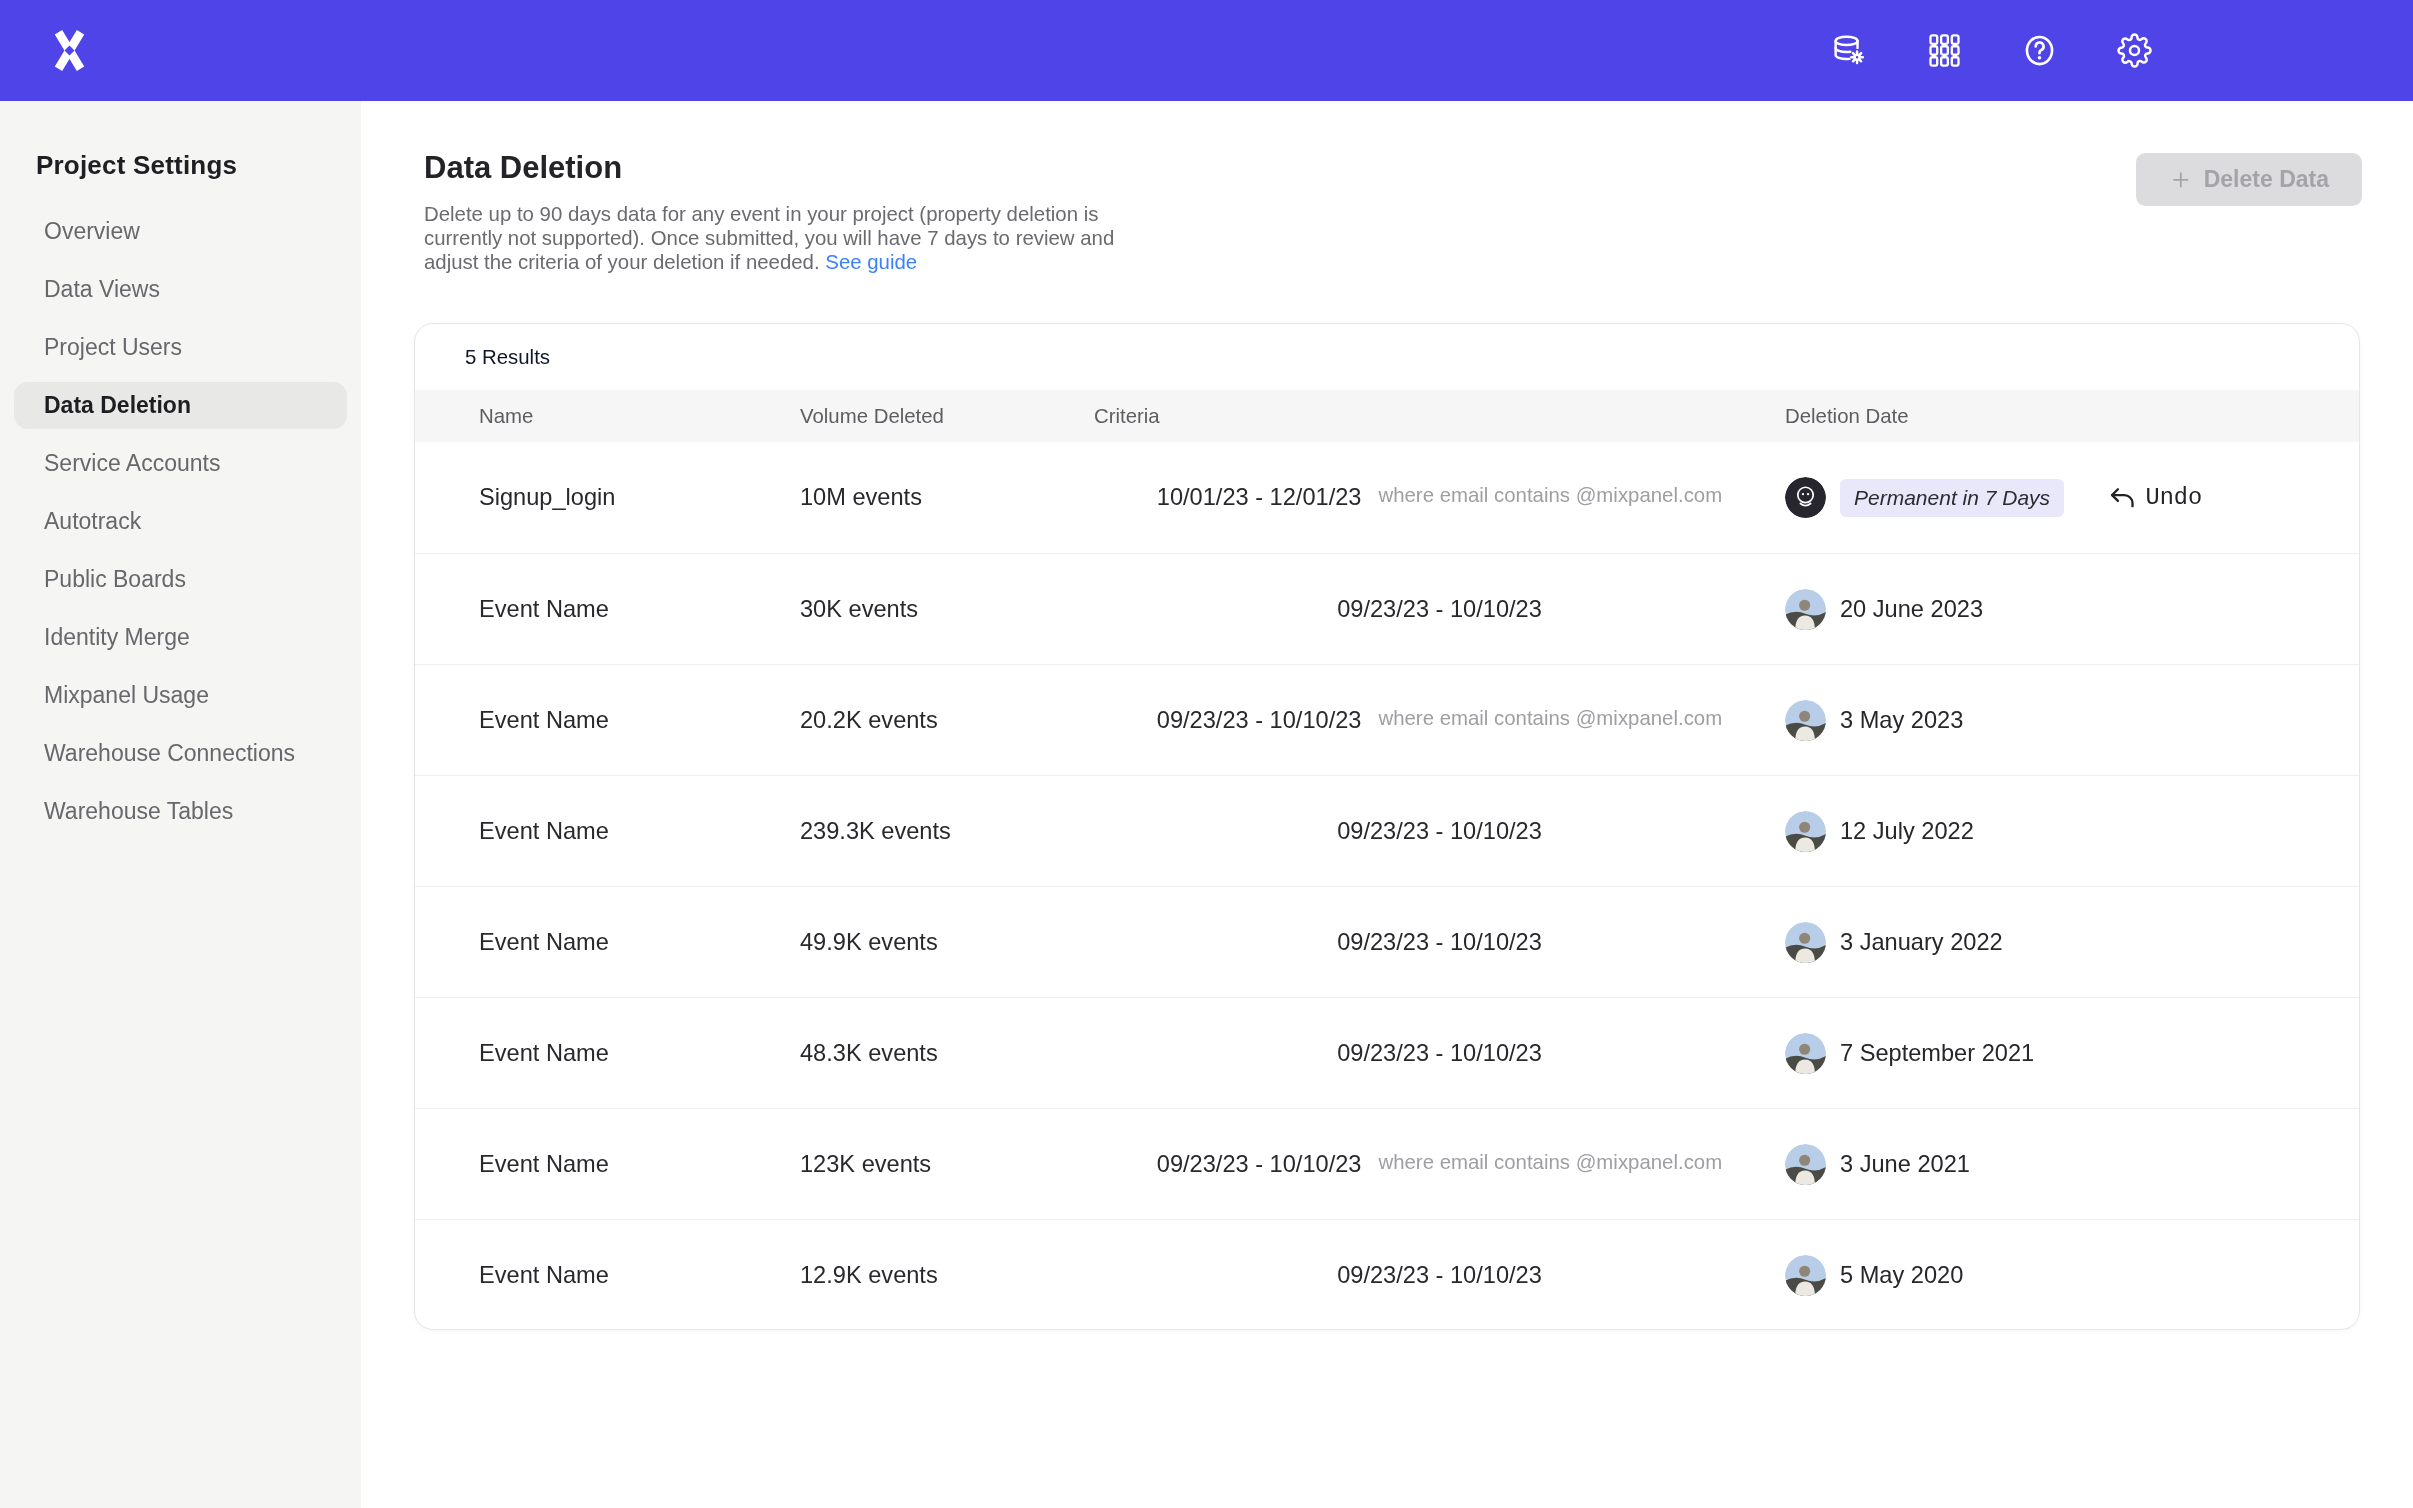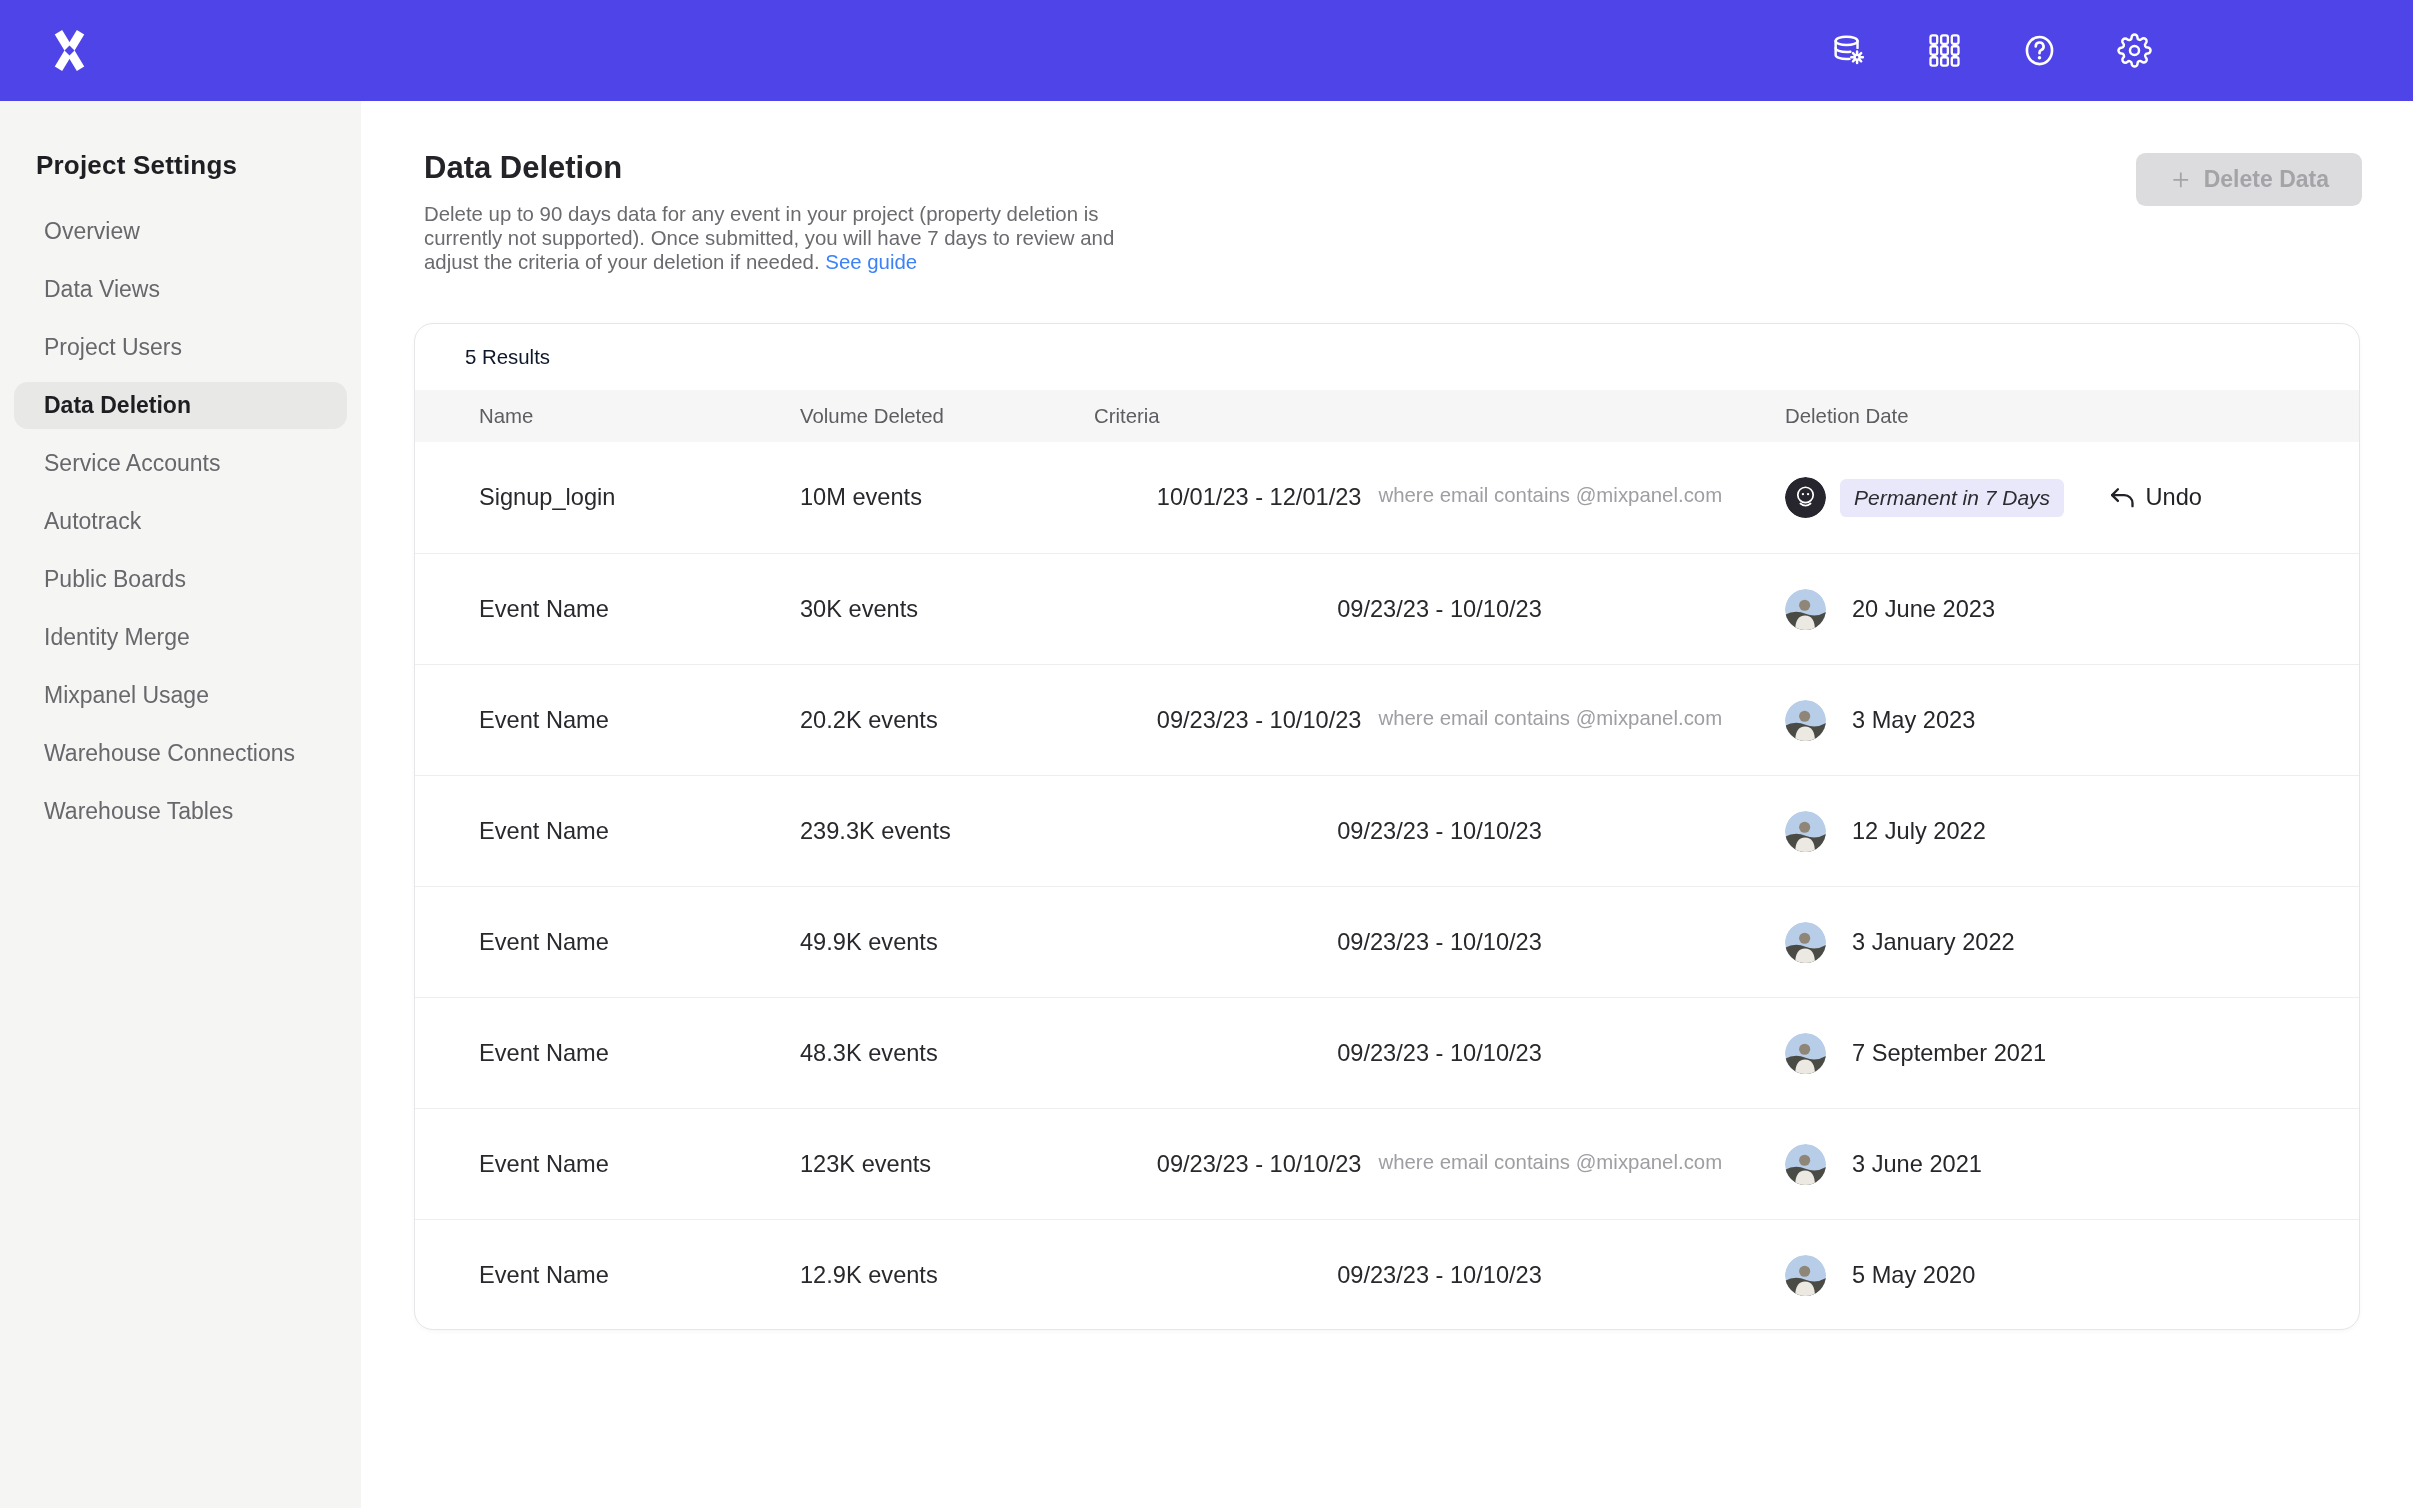--- a/index.html
+++ b/index.html
@@ -44,25 +44,25 @@
   .c-criteria { width:691px; }
   .c-deletion { flex:1; display:flex; align-items:center; }
   .trow { height:111px; display:flex; align-items:center; }
   .trow + .trow { border-top:1.6px solid #eeeef1; }
   .trow .c-name, .trow .c-volume { font-size:23.6px; color:#28282d; }
   .trow .c-criteria { display:flex; flex-direction:row; justify-content:center; gap:17px; }
   .crit-main { font-size:23.6px; color:#28282d; }
   .crit-sub { font-size:20.4px; color:#9e9ea3; }
   .avatar { width:41px; height:41px; border-radius:50%; overflow:hidden; margin-right:14px; flex:none; }
   .avatar svg { width:41px; height:41px; display:block; }
-  .date { font-size:23.6px; color:#26262b;margin-left:12px; }
+  .date { font-size:23.6px; color:#26262b; }
   .badge { height:38px; display:inline-flex; align-items:center; padding:0 14px; background:#e9e8fb;
            border-radius:6.3px; font-size:21px; color:#2b2b30;font-style:italic; }
   .undo-btn { margin-left:44px; display:flex; align-items:center; gap:9.4px; background:none; border:none;
-              cursor:pointer; font-family:Liberation Sans, sans-serif; }
+              cursor:pointer; font-family:Liberation Mono, monospace; }
   .undo-btn svg { width:28px; height:28px; }
   .undo-label { font-size:23.6px; font-weight:500; color:#232327; }
 </style>
 </head>
 <body>
 
 <div class="topbar">
   <svg class="logo" viewBox="0 0 48 52">
     <line x1="10" y1="3" x2="38" y2="49" stroke="#ffffff" stroke-width="11"></line>
     <line x1="38" y1="3" x2="10" y2="49" stroke="#ffffff" stroke-width="11"></line>

